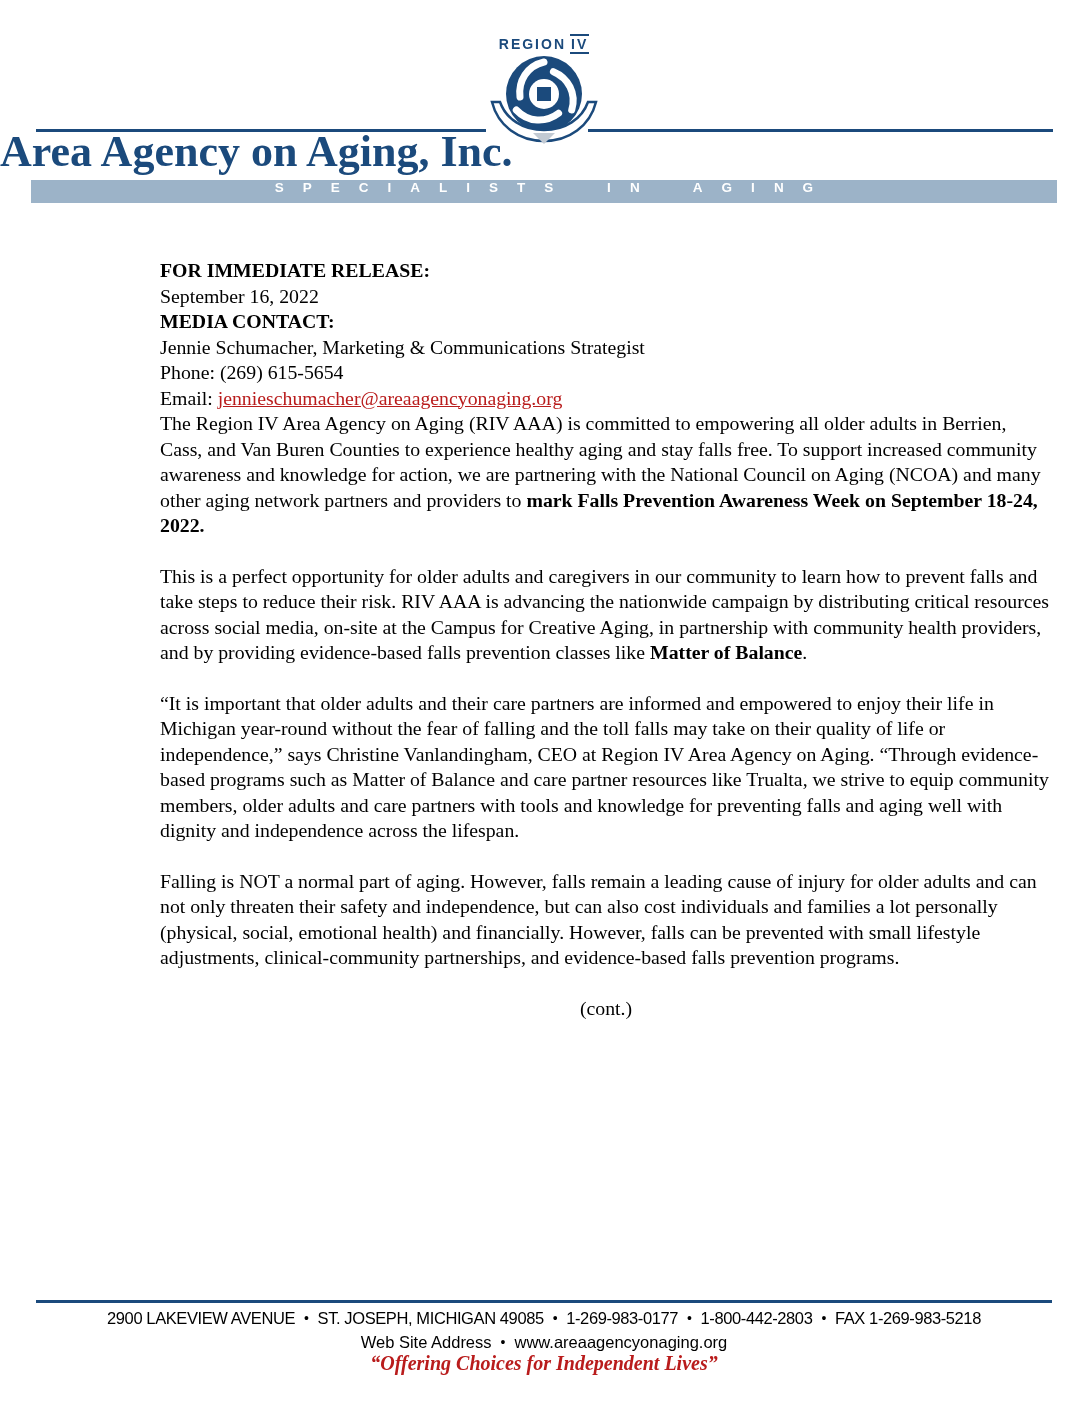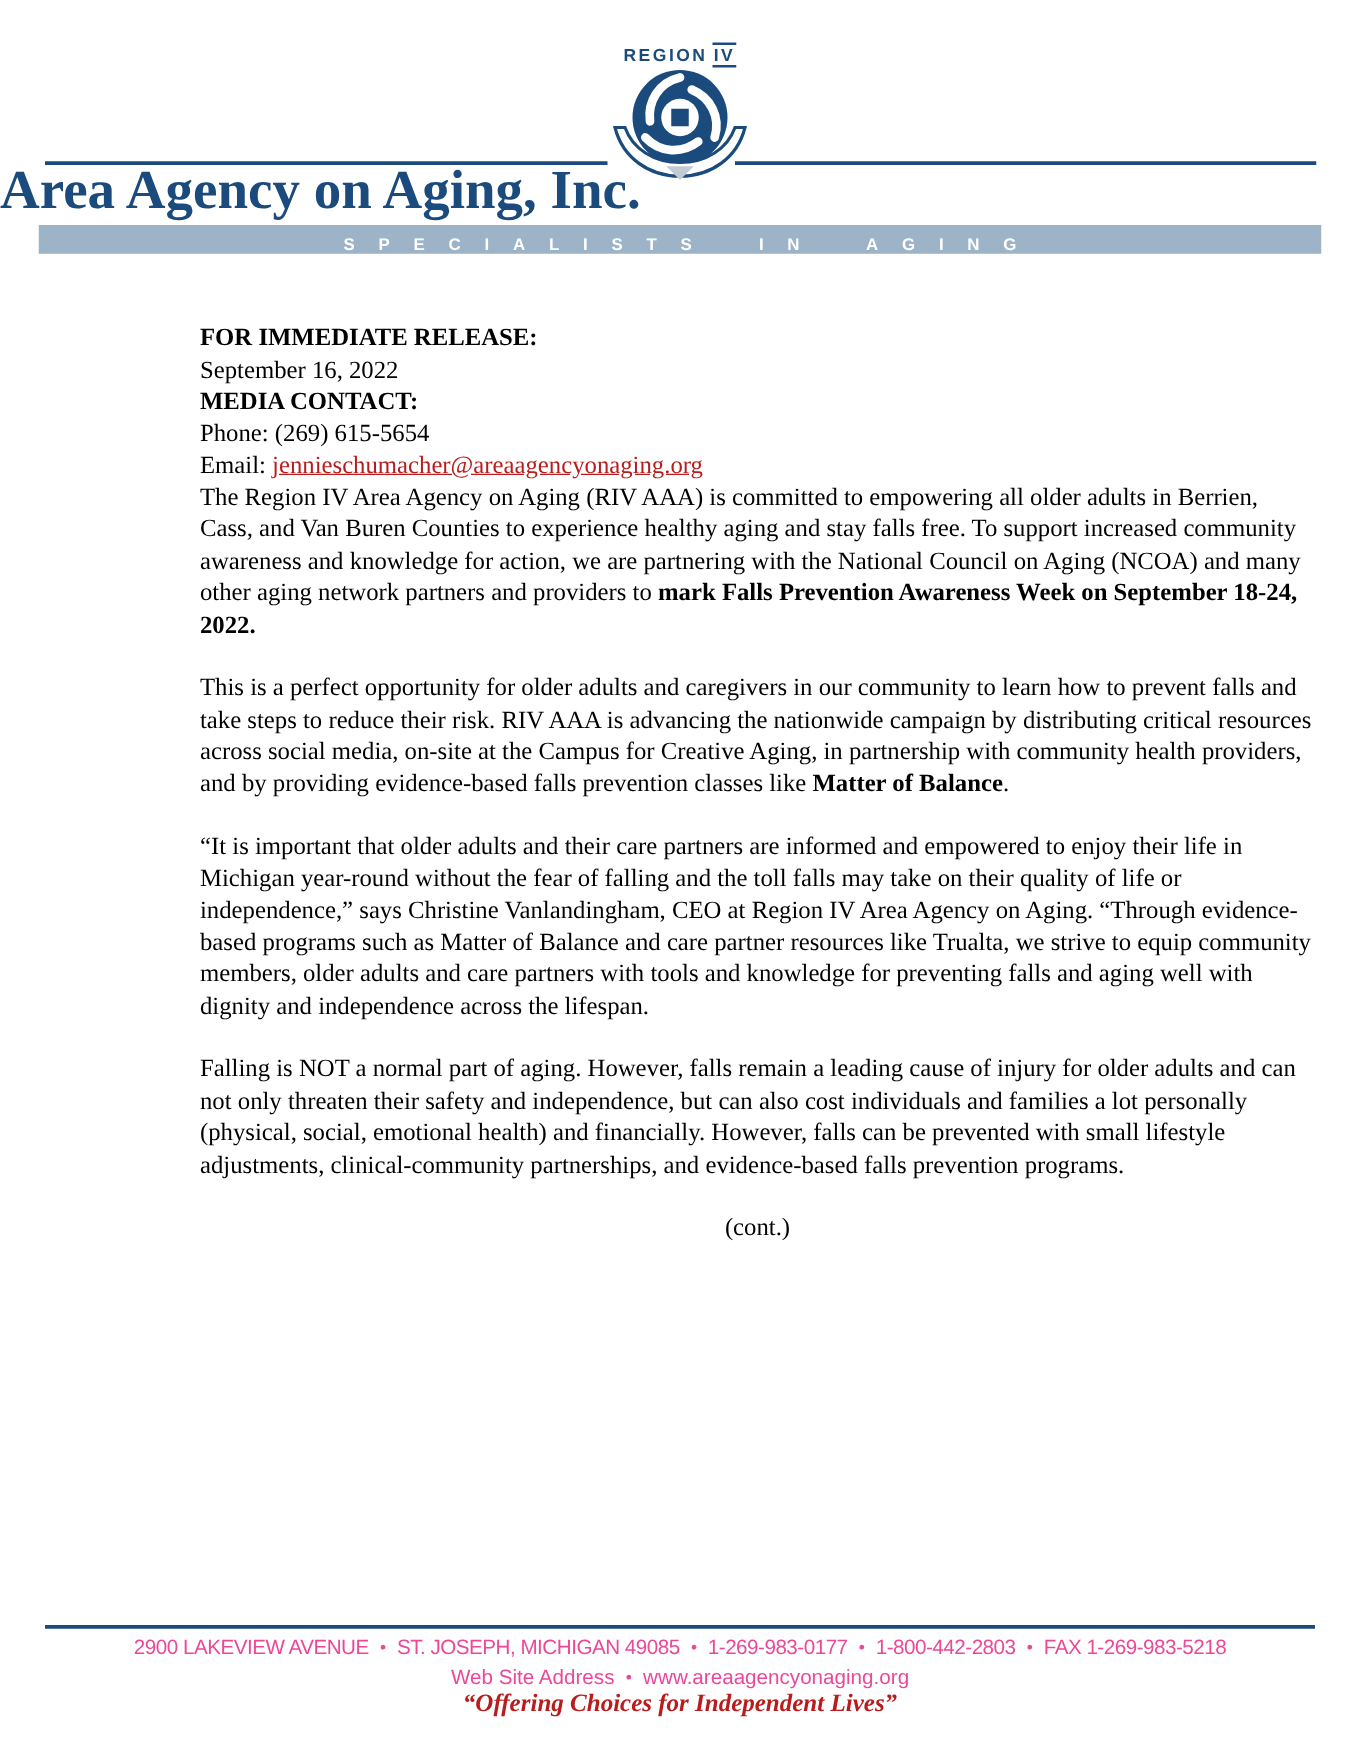--- a/index.html
+++ b/index.html
@@ -51,21 +51,21 @@
     font-size: 44px;
     letter-spacing: 0px;
     color: #1b4a7c;
   }
   .specialists-bar {
     position: absolute;
     top: 180px; left: 31px;
     width: 1026px; height: 23px;
     background: #9cb3c8;
     display: flex;
-    align-items: flex-end;
+    align-items: flex-start;
     justify-content: center;
   }
   .specialists-bar span {
     font-family: "Liberation Sans", sans-serif;
     font-size: 13.5px;
     font-weight: bold;
     color: #ffffff;
     letter-spacing: 19px;
     text-indent: 19px;
     word-spacing: 12px;
@@ -103,21 +103,21 @@
     position: absolute;
     top: 1300px; left: 36px;
     width: 1016px; height: 3px;
     background: #1b4a7c;
   }
   .footer-line1, .footer-line2 {
     position: absolute;
     left: 0; width: 100%;
     text-align: center;
     font-family: "Liberation Sans", sans-serif;
-    color: #ec4899;
+    color: #000000;
     font-size: 16.5px;
     white-space: nowrap;
   }
   .footer-line1 { top: 1309px; letter-spacing: -0.4px; }
   .footer-line2 { top: 1333px; }
   .bullet { margin: 0 9px; font-size: 14px; vertical-align: 1px; }
   .footer-tagline {
     position: absolute;
     top: 1352px; left: 0; width: 100%;
     text-align: center;
@@ -164,20 +164,21 @@
 
   <div class="specialists-bar">
     <span>SPECIALISTS IN AGING</span>
   </div>
 
   <div class="content">
     <p class="bold">FOR IMMEDIATE RELEASE:</p>
     <p class="date-line">September 16, 2022</p>
 
     <p class="bold">MEDIA CONTACT:</p>
+    <p>Jennie Schumacher, Marketing &amp; Communications Strategist</p>
     <p>Phone: (269) 615-5654</p>
     <p><span>Email: </span><a class="email-link">jennieschumacher@areaagencyonaging.org</a></p>
 
 
     <div>
         <p class="body-para"><span>The Region IV Area Agency on Aging (RIV AAA) is committed to empowering all older adults in Berrien, Cass, and Van Buren Counties to experience healthy aging and stay falls free. To support increased community awareness and knowledge for action, we are partnering with the National Council on Aging (NCOA) and many other aging network partners and providers to </span><span class="bold">mark Falls Prevention Awareness Week on September 18-24, 2022.</span></p>
         <p class="body-para"><span>This is a perfect opportunity for older adults and caregivers in our community to learn how to prevent falls and take steps to reduce their risk. RIV AAA is advancing the nationwide campaign by distributing critical resources across social media, on-site at the Campus for Creative Aging, in partnership with community health providers, and by providing evidence-based falls prevention classes like </span><span class="bold">Matter of Balance</span><span>.</span></p>
         <p class="body-para"><span>“It is important that older adults and their care partners are informed and empowered to enjoy their life in Michigan year-round without the fear of falling and the toll falls may take on their quality of life or independence,” says Christine Vanlandingham, CEO at Region IV Area Agency on Aging. “Through evidence-based programs such as Matter of Balance and care partner resources like Trualta, we strive to equip community members, older adults and care partners with tools and knowledge for preventing falls and aging well with dignity and independence across the lifespan.</span></p>
         <p class="body-para"><span>Falling is NOT a normal part of aging. However, falls remain a leading cause of injury for older adults and can not only threaten their safety and independence, but can also cost individuals and families a lot personally (physical, social, emotional health) and financially. However, falls can be prevented with small lifestyle adjustments, clinical-community partnerships, and evidence-based falls prevention programs.</span></p>
       </div>

